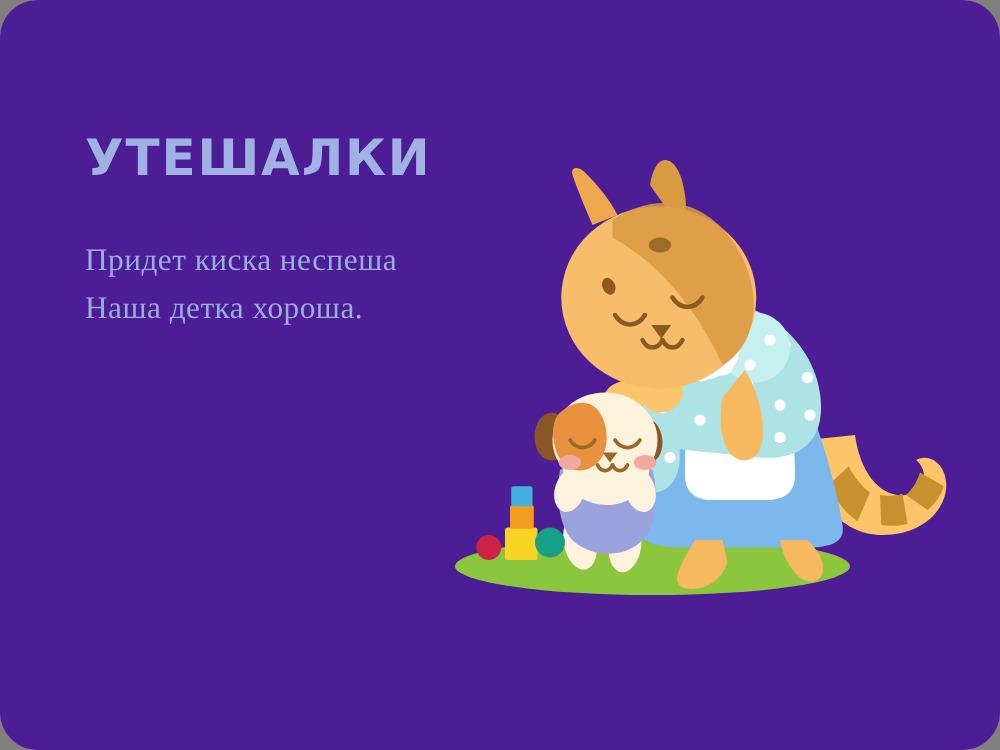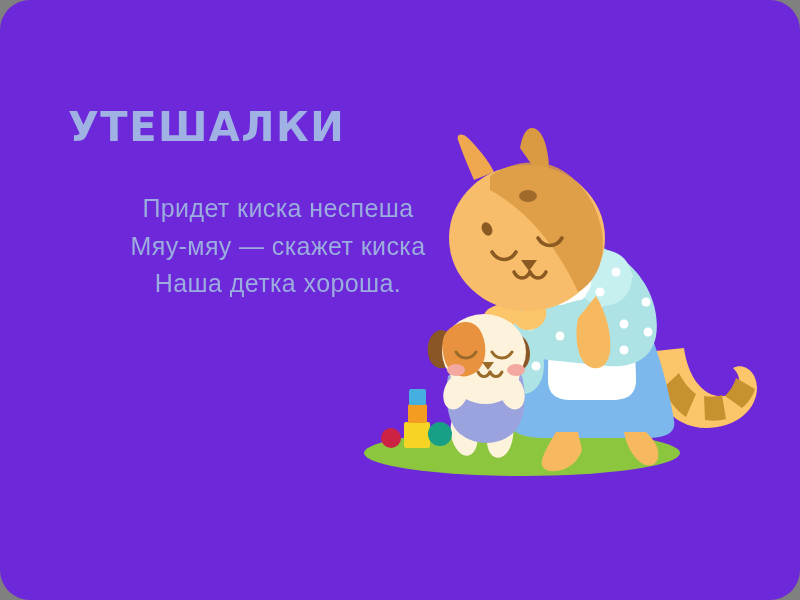--- a/index.html
+++ b/index.html
@@ -9,21 +9,21 @@
     width: 800px;
     height: 600px;
     overflow: hidden;
   }
   #card {
     position: relative;
     width: 800px;
     height: 600px;
     border-radius: 30px;
     overflow: hidden;
-    background: #6d28d9;
+    background: #4c1d95;
     font-family: "DejaVu Sans", sans-serif;
   }
 
   
   #title {
     position: absolute;
     left: 68px;
     top: 104px;
     font-family: "DejaVu Sans", sans-serif;
     font-weight: bold;
@@ -32,27 +32,26 @@
     color: #9fb2e3;
     white-space: nowrap;
   }
   #poem {
     position: absolute;
     left: 68px;
     top: 190px;
     width: 420px;
   }
   .poem-line {
-    font-family: Liberation Sans, sans-serif;
+    font-family: Liberation Serif, serif;
     font-size: 25px;
     line-height: 37.5px;
     color: #9badde;
     white-space: nowrap;
     letter-spacing: 0.4px;
-    text-align: center;
   }
 
   
   #art {
     position: absolute;
     left: 0;
     top: 0;
     width: 800px;
     height: 600px;
     pointer-events: none;
@@ -205,17 +204,16 @@
     <rect x="408" y="404" width="19" height="19" rx="2" fill="#f49b22"></rect>
     <rect x="409" y="389" width="17" height="16" rx="2" fill="#45b0e0"></rect>
     <circle cx="391" cy="438" r="10" fill="#cc2244"></circle>
     <circle cx="440" cy="434" r="12" fill="#17a085"></circle>
   </svg>
 
   <div id="title">УТЕШАЛКИ</div>
 
   <div id="poem">
     <div class="poem-line">Придет киска неспеша</div>
-    <div class="poem-line">Мяу-мяу — скажет киска</div>
     <div class="poem-line">Наша детка хороша.</div>
   </div>
 
 </div>
 
 </body></html>

